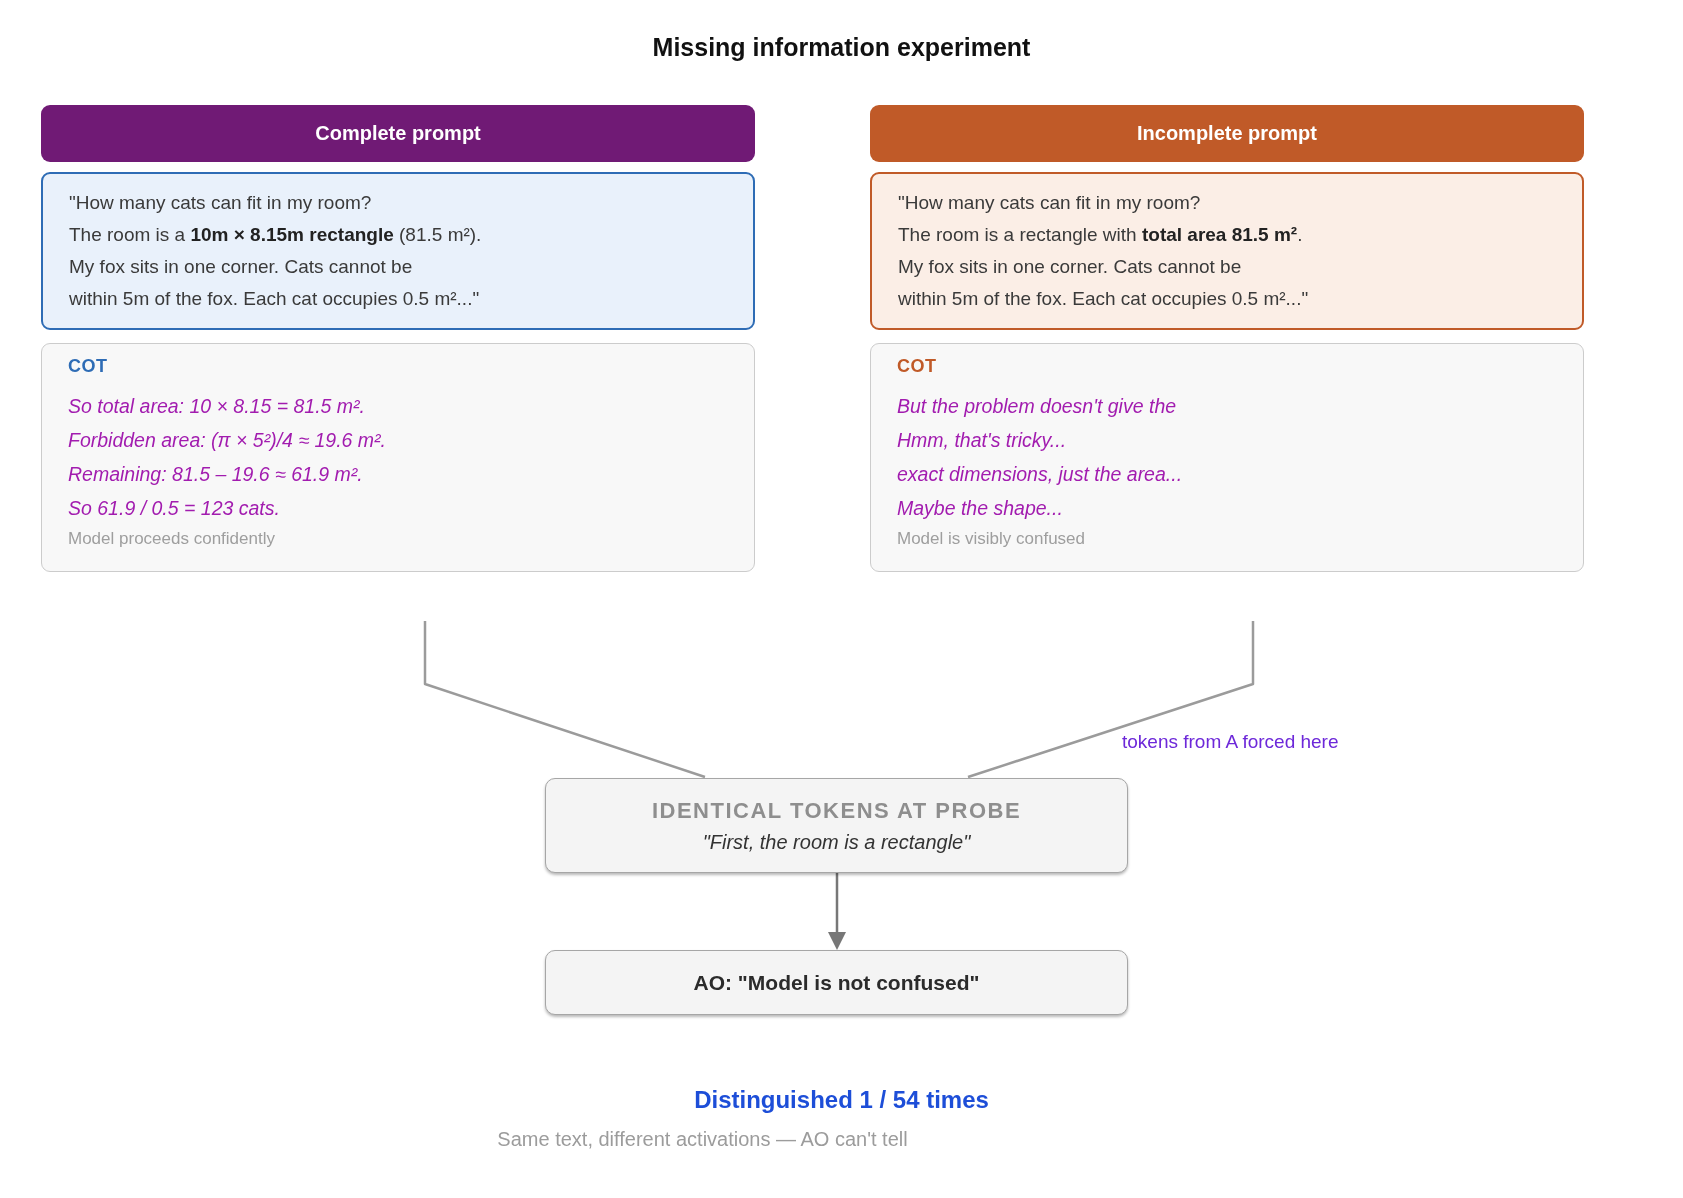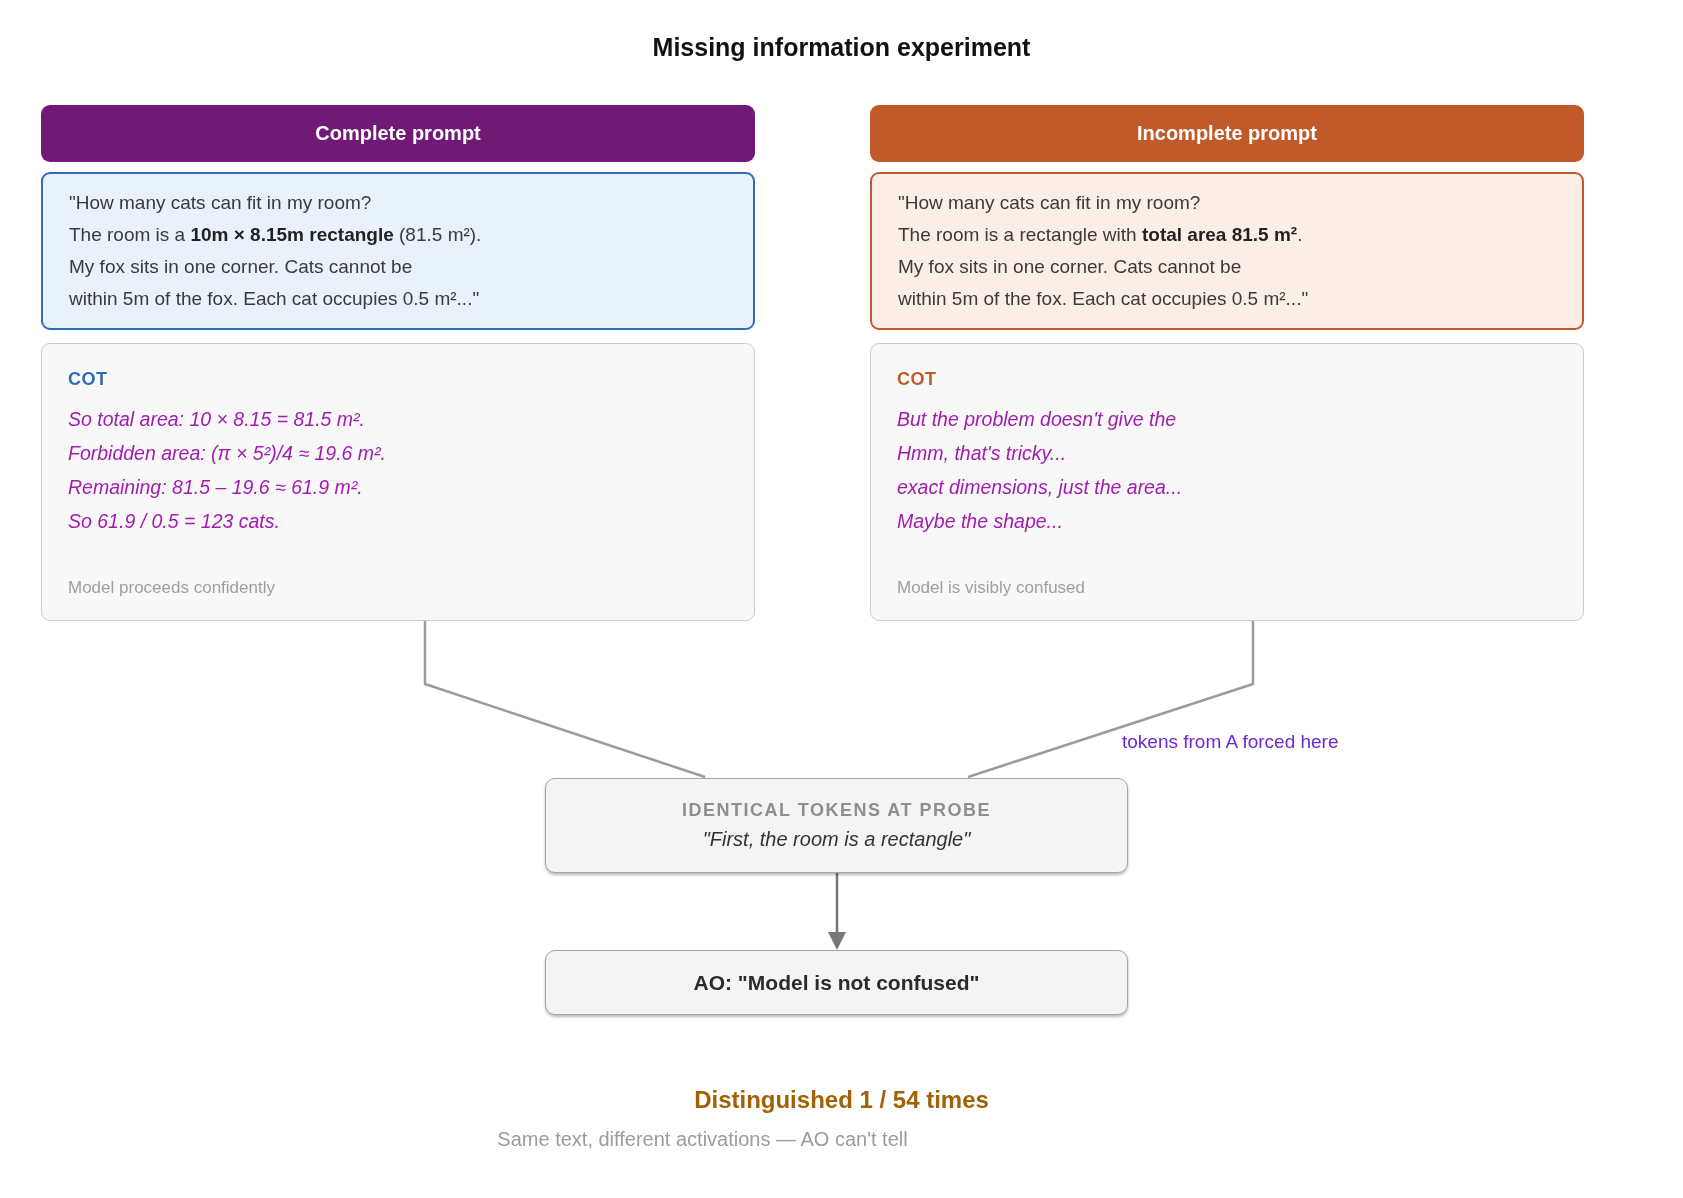--- a/index.html
+++ b/index.html
@@ -42,25 +42,25 @@
     padding: 13px 26px;
     font-size: 19px;
     line-height: 32px;
     color: #3a3a3a;
   }
   .col-left .prompt-box { background: #e9f1fb; border: 2px solid #2e6cb5; }
   .col-right .prompt-box { background: #fbeee6; border: 2px solid #c05a28; }
   .prompt-box b { color: #222222; font-weight: 700; }
   .cot-box {
     margin-top: 13px;
-    height: 278px;
+    height: 229px;
     border-radius: 9px;
     background: #f8f8f8;
     border: 1px solid #cccccc;
-    padding: 25px 26px 22px 26px;
+    padding: 12px 26px 22px 26px;
     display: flex;
     flex-direction: column;
   }
   .cot-label {
     font-size: 18px;
     font-weight: 700;
     letter-spacing: 0.5px;
     margin-bottom: 12px;
   }
   .col-left .cot-label { color: #2e6cb5; }
@@ -100,21 +100,21 @@
     border: 1.5px solid #a6a6a6;
     border-radius: 10px;
     box-shadow: 0 2px 3px rgba(0,0,0,0.28);
     display: flex;
     flex-direction: column;
     align-items: center;
     justify-content: center;
     gap: 7px;
   }
   .probe-title {
-    font-size: 18px;
+    font-size: 22px;
     font-weight: 600;
     letter-spacing: 1.5px;
     color: #8e8e8e;
   }
   .probe-quote {
     font-size: 20px;
     font-style: italic;
     color: #333333;
   }
   .ao-box {
@@ -132,21 +132,21 @@
     font-weight: 700;
     color: #2b2b2b;
   }
   .result-headline {
     position: absolute;
     left: 0; top: 1086px;
     width: 1683px;
     text-align: center;
     font-size: 24px;
     font-weight: 700;
-    color: #a16207;
+    color: #1d4ed8;
   }
   .result-subtitle {
     position: absolute;
     left: 0; top: 1128px;
     width: 1405px;
     text-align: center;
     font-size: 20px;
     color: #9c9c9c;
   }
 </style>

